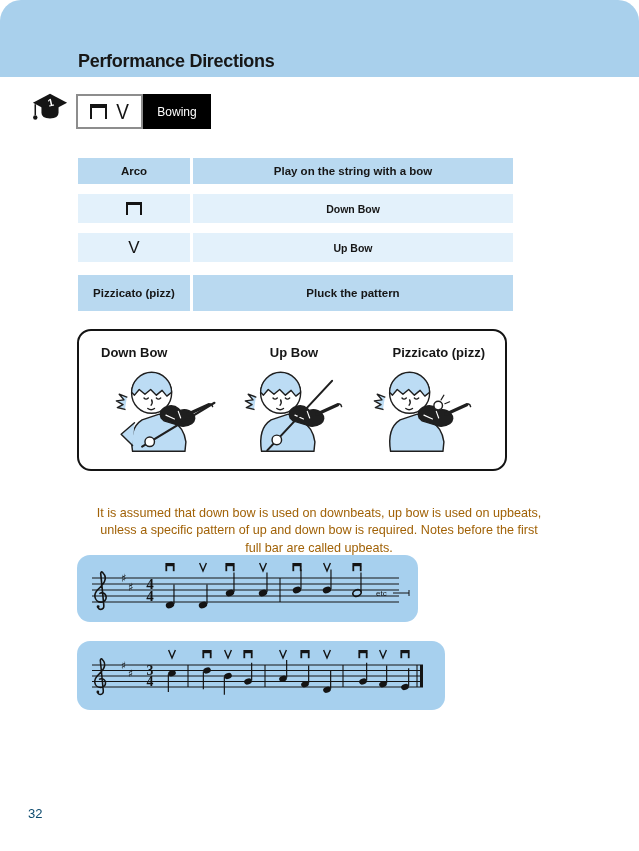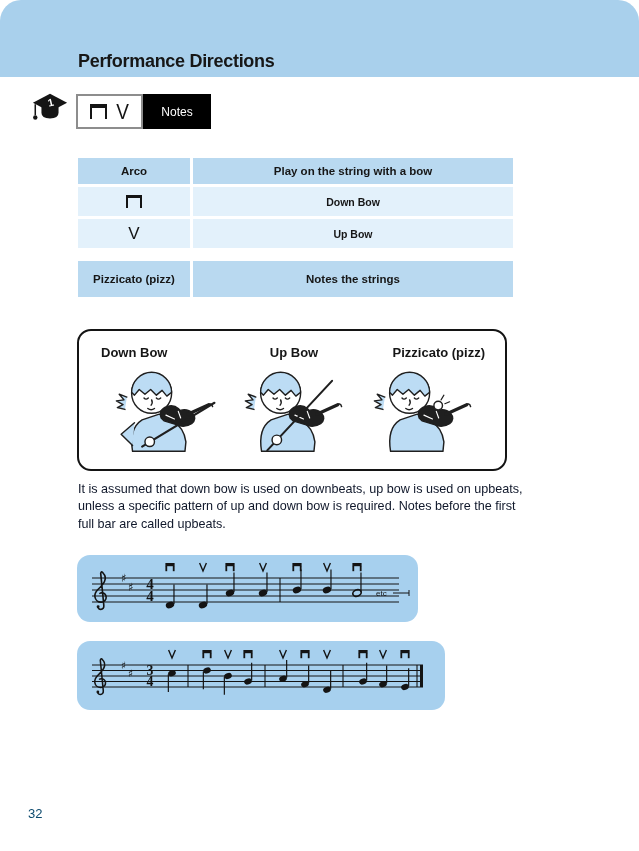--- a/index.html
+++ b/index.html
@@ -12,21 +12,21 @@
   .bow-box{position:absolute;left:76px;top:94px;display:flex;height:35px;}
   .cell-sym{box-sizing:border-box;width:67px;background:#fff;border:2px solid #8d8d8d;
             display:flex;align-items:center;justify-content:center;gap:9px;}
   .cell-label{width:68px;background:#000;color:#fff;display:flex;align-items:center;justify-content:center;
               font-size:12px;}
   .db{display:inline-block;width:13px;height:11px;color:#141414;
       border-top:4px solid;border-left:2px solid;border-right:2px solid;}
   .upv{font-size:19px;line-height:1;color:#141414;transform:scaleY(1.12);}
   
   .deftable{position:absolute;left:78px;top:158px;width:435px;}
-  .trow{display:flex;gap:3px;margin-bottom:3px;text-align:right;}
+  .trow{display:flex;gap:3px;margin-bottom:10px;text-align:right;}
   .trow .term{width:112px;display:flex;align-items:center;justify-content:center;}
   .trow .def{flex:1;display:flex;align-items:center;justify-content:center;}
   .trow.hdr{height:26px;font-weight:700;font-size:11.5px;}
   .trow.hdr .term,.trow.hdr .def{background:var(--hdr,#b9d9f0);}
   .trow.lgt{height:29px;}
   .trow.lgt .term,.trow.lgt .def{background:var(--lgt,#e3f1fb);}
   .trow.lgt .def{font-weight:700;font-size:10.5px;}
   .trow.spaced{margin-top:13px;height:36px;}
   .db-sm{display:inline-block;width:12px;height:10px;color:#141414;
          border-top:3.5px solid;border-left:2px solid;border-right:2px solid;}
@@ -34,22 +34,22 @@
   
   .illus-panel{position:absolute;left:77px;top:329px;width:430px;height:142px;box-sizing:border-box;
                border:2px solid #141414;border-radius:14px;background:#fff;
                display:flex;justify-content:space-between;padding:12px 18px 4px 20px;}
   .illus-col{width:140px;display:flex;flex-direction:column;align-items:center;}
   .illus-label{font-weight:700;font-size:13px;align-self:flex-start;margin:2px 0 0 2px;}
   .illus-col.mid .illus-label{align-self:center;}
   .illus-col.right .illus-label{align-self:flex-end;margin-right:2px;}
   .figure{margin-top:-2px;}
   
-  .para{position:absolute;left:78px;top:468px;width:482px;font-size:12.6px;line-height:17.6px;
-        white-space:pre-line;color:#0f172a;}
+  .para{position:absolute;left:78px;top:492px;width:482px;font-size:12.6px;line-height:17.6px;
+        white-space:pre-line;color:#a16207;text-align:center;}
   
   .stave-panel{position:absolute;background:var(--stave,#a7d0ee);border-radius:13px;}
   #panel1{left:77px;top:555px;width:341px;height:67px;}
   #panel2{left:77px;top:641px;width:368px;height:69px;}
   .pagenum{position:absolute;left:28px;top:806px;font-size:13px;color:#0c4a6e;}
 </style>
 </head>
 <body>
 
 <div class="page" style="--band: #a9d0ec; --hdr: #b9d9f0; --lgt: #e3f1fb; --stave: #a7d0ee;">
@@ -63,21 +63,21 @@
     <line x1="4.5" y1="12" x2="4.5" y2="23.5" stroke="#151515" stroke-width="1.6"></line>
     <circle cx="4.5" cy="26" r="2.3" fill="#151515"></circle>
     <text x="21" y="14" text-anchor="middle" font-size="11" font-weight="bold" fill="#ffffff" transform="rotate(-14 21 11)">1</text>
   </svg>
 
   <div class="bow-box">
     <div class="cell-sym">
       <span class="db"></span>
       <span class="upv">V</span>
     </div>
-    <div class="cell-label">Notes</div>
+    <div class="cell-label">Bowing</div>
   </div>
 
   <div class="deftable" id="deftable">
       <div class="trow hdr">
         <div class="term">Arco</div>
         <div class="def">Play on the string with a bow</div>
       </div>
       <div class="trow lgt">
         <div class="term">
           <span class="db-sm"></span>
@@ -85,21 +85,21 @@
         <div class="def">Down Bow</div>
       </div>
       <div class="trow lgt">
         <div class="term">
           <span class="upv-sm">V</span>
         </div>
         <div class="def">Up Bow</div>
       </div>
       <div class="trow hdr spaced">
         <div class="term">Pizzicato (pizz)</div>
-        <div class="def">Notes the strings</div>
+        <div class="def">Pluck the pattern</div>
       </div>
     </div>
 
   <div class="illus-panel">
     <div class="illus-col">
       <div class="illus-label">Down Bow</div>
       <div class="figure" id="fig-down"><svg viewBox="0 0 130 105" width="128" height="100">
     <g stroke="#1f1f1f" stroke-width="1.5" fill="none" stroke-linecap="round" stroke-linejoin="round">
       <path d="M24,54 l-8,-2 6,-3 -7,-4 8,-1 -5,-6 8,3" fill="#bcdcf4"></path>
       <path d="M32,98 Q28,74 42,65 L60,59 74,66 Q86,73 88,88 L87,98 Z" fill="#bcdcf4"></path>

